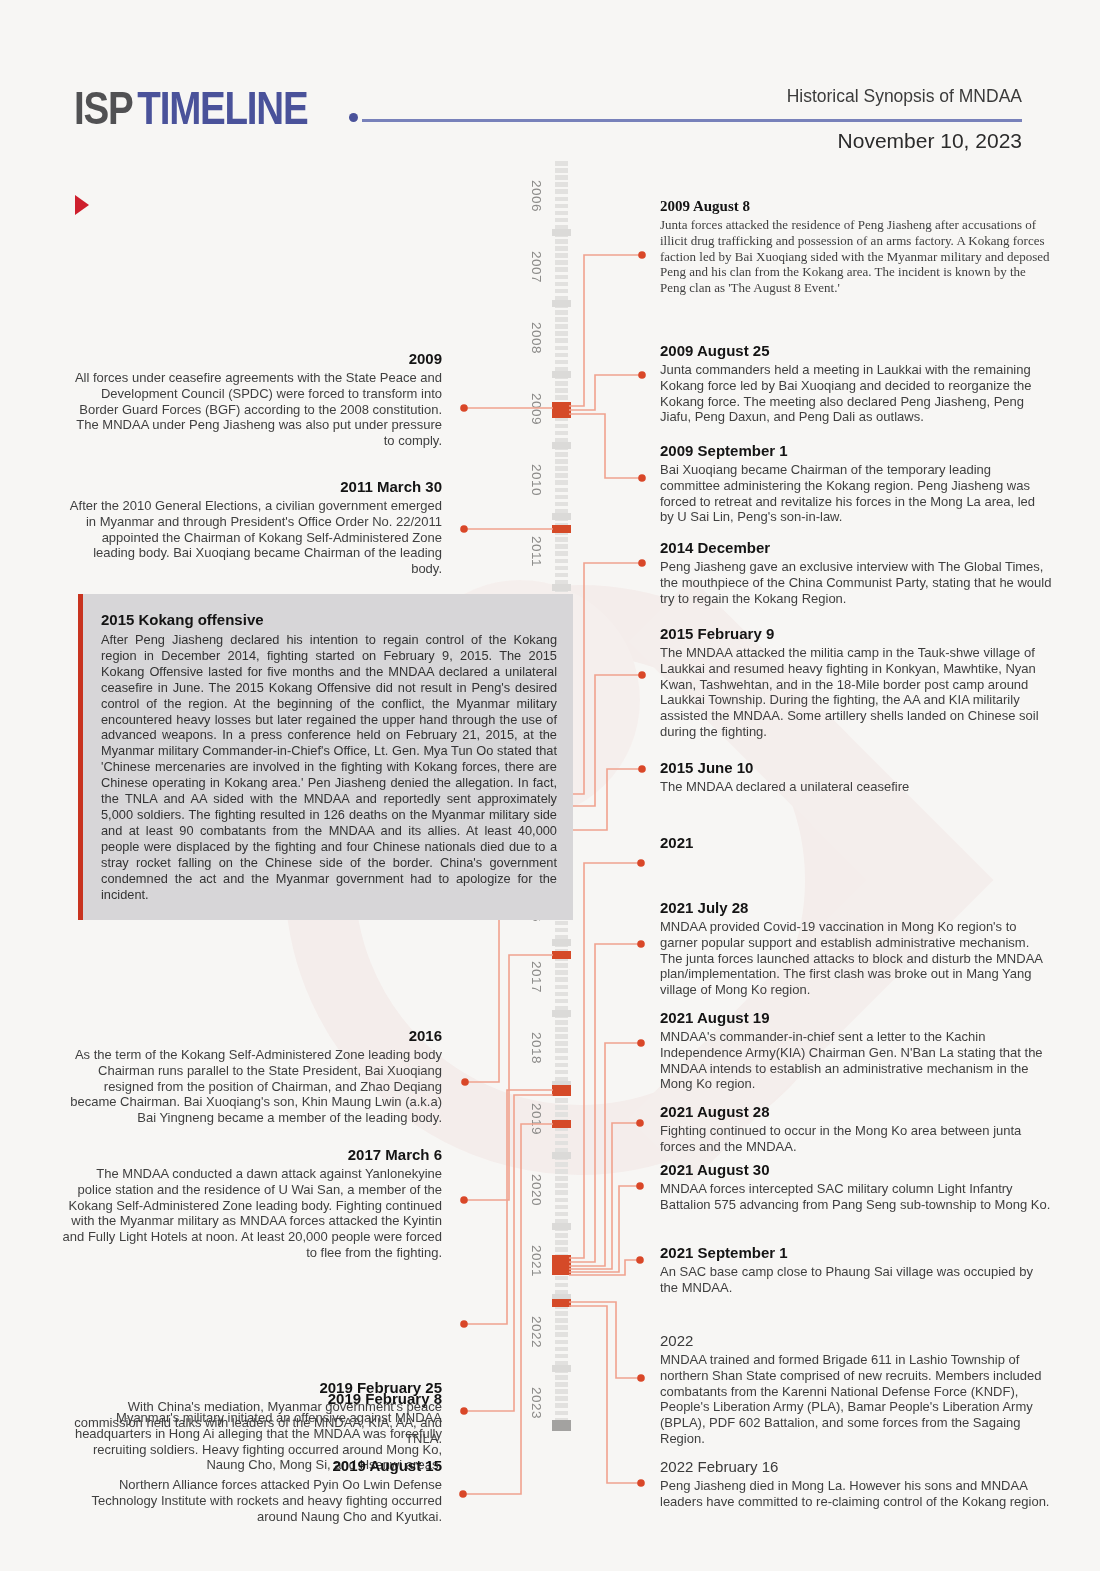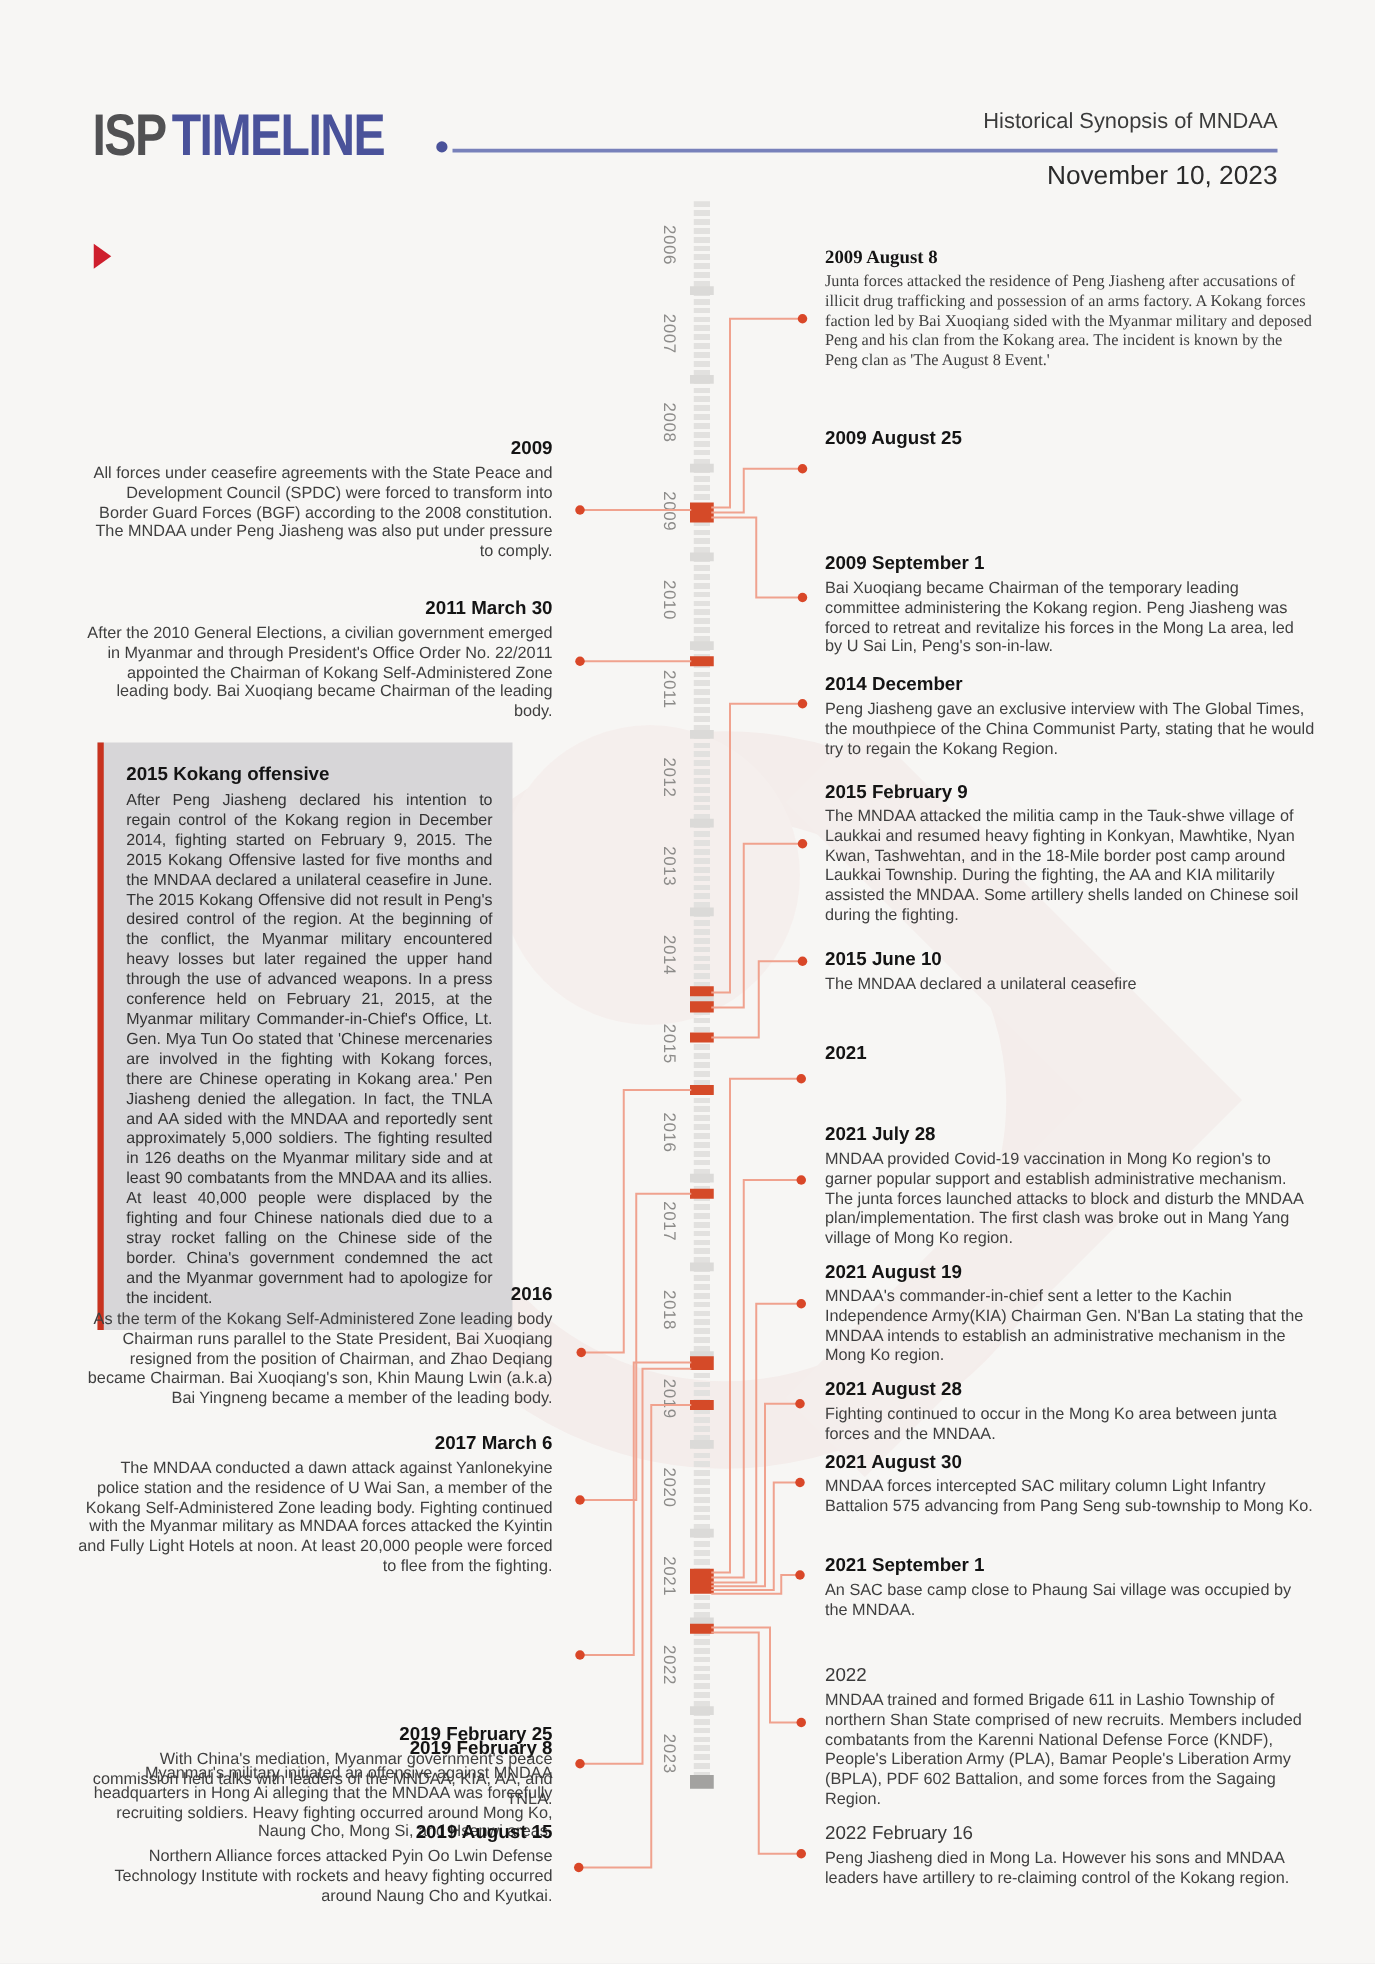--- a/index.html
+++ b/index.html
@@ -29,21 +29,21 @@
 
   
   .event{position:absolute;}
   .event .hd{font-size:15px;font-weight:700;color:#141414;line-height:18px;margin-bottom:2px;}
   .event.light .hd{font-weight:400;color:#3a3a3a;}
   .event .bd{font-size:13px;color:#3f3f3f;line-height:15.8px;}
   .left-ev{left:62px;width:380px;text-align:right;}
   .right-ev{left:660px;width:392px;text-align:left;}
 
   
-  .kbox{position:absolute;left:78px;top:594px;width:332px;box-sizing:border-box;
+  .kbox{position:absolute;left:78px;top:594px;width:495px;box-sizing:border-box;
         background:#d7d6d8;border-left:5px solid #c8331f;padding:16px 16px 18px 18px;}
   .kbox .hd{font-size:15px;font-weight:700;color:#141414;line-height:19px;margin-bottom:3px;}
   .kbox .bd{font-size:12.8px;color:#333;line-height:15.9px;text-align:justify;}
 
   svg.overlay{position:absolute;left:0;top:0;pointer-events:none;}
 </style>
 </head>
 <body>
 
 <div id="canvas">
@@ -196,20 +196,21 @@
       <div class="event left-ev" style="top: 1457px;">
       <div class="hd">2019 August 15</div>
       <div class="bd">Northern Alliance forces attacked Pyin Oo Lwin Defense Technology Institute with rockets and heavy fighting occurred around Naung Cho and Kyutkai.</div>
     </div>
       <div class="event right-ev" style="top: 197px; font-family: Liberation Serif, serif;">
       <div class="hd">2009 August 8</div>
       <div class="bd">Junta forces attacked the residence of Peng Jiasheng after accusations of illicit drug trafficking and possession of an arms factory. A Kokang forces faction led by Bai Xuoqiang sided with the Myanmar military and deposed Peng and his clan from the Kokang area. The incident is known by the Peng clan as 'The August 8 Event.'</div>
     </div>
       <div class="event right-ev" style="top: 342px;">
       <div class="hd">2009 August 25</div>
+      <div class="bd">Junta commanders held a meeting in Laukkai with the remaining Kokang force led by Bai Xuoqiang and decided to reorganize the Kokang force. The meeting also declared Peng Jiasheng, Peng Jiafu, Peng Daxun, and Peng Dali as outlaws.</div>
     </div>
       <div class="event right-ev" style="top: 442px;">
       <div class="hd">2009 September 1</div>
       <div class="bd">Bai Xuoqiang became Chairman of the temporary leading committee administering the Kokang region. Peng Jiasheng was forced to retreat and revitalize his forces in the Mong La area, led by U Sai Lin, Peng's son-in-law.</div>
     </div>
       <div class="event right-ev" style="top: 539px;">
       <div class="hd">2014 December</div>
       <div class="bd">Peng Jiasheng gave an exclusive interview with The Global Times, the mouthpiece of the China Communist Party, stating that he would try to regain the Kokang Region.</div>
     </div>
       <div class="event right-ev" style="top: 625px;">
@@ -242,17 +243,17 @@
       <div class="event right-ev" style="top: 1244px;">
       <div class="hd">2021 September 1</div>
       <div class="bd">An SAC base camp close to Phaung Sai village was occupied by the MNDAA.</div>
     </div>
       <div class="event right-ev light" style="top: 1332px;">
       <div class="hd">2022</div>
       <div class="bd">MNDAA trained and formed Brigade 611 in Lashio Township of northern Shan State comprised of new recruits. Members included combatants from the Karenni National Defense Force (KNDF), People's Liberation Army (PLA), Bamar People's Liberation Army (BPLA), PDF 602 Battalion, and some forces from the Sagaing Region.</div>
     </div>
       <div class="event right-ev light" style="top: 1458px;">
       <div class="hd">2022 February 16</div>
-      <div class="bd">Peng Jiasheng died in Mong La. However his sons and MNDAA leaders have artillery to re-claiming control of the Kokang region.</div>
+      <div class="bd">Peng Jiasheng died in Mong La. However his sons and MNDAA leaders have committed to re-claiming control of the Kokang region.</div>
     </div>
     </div>
 
 </div>
 
 </body></html>

